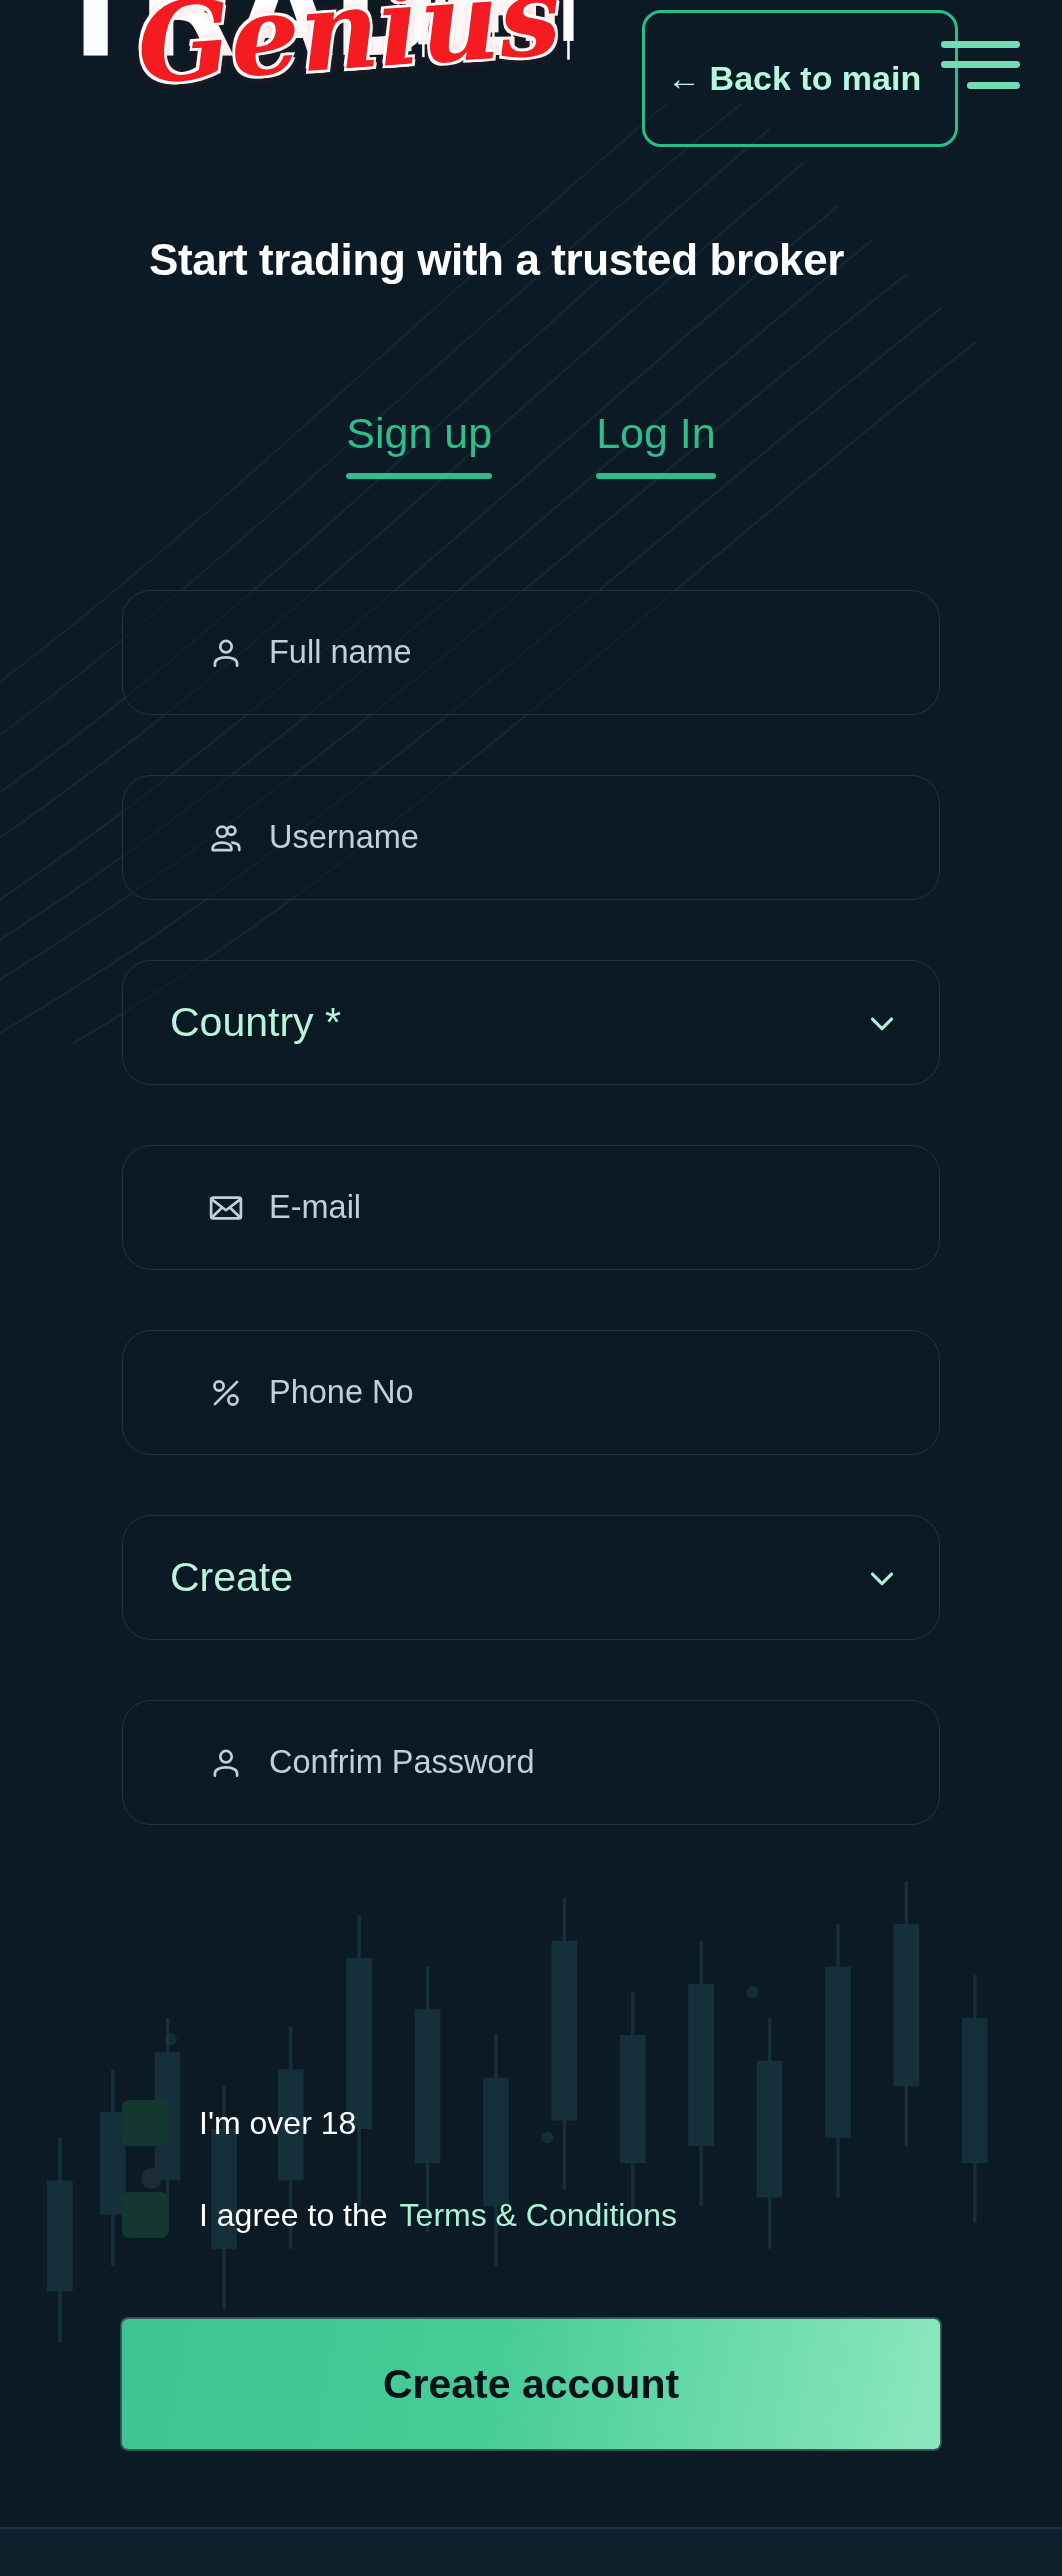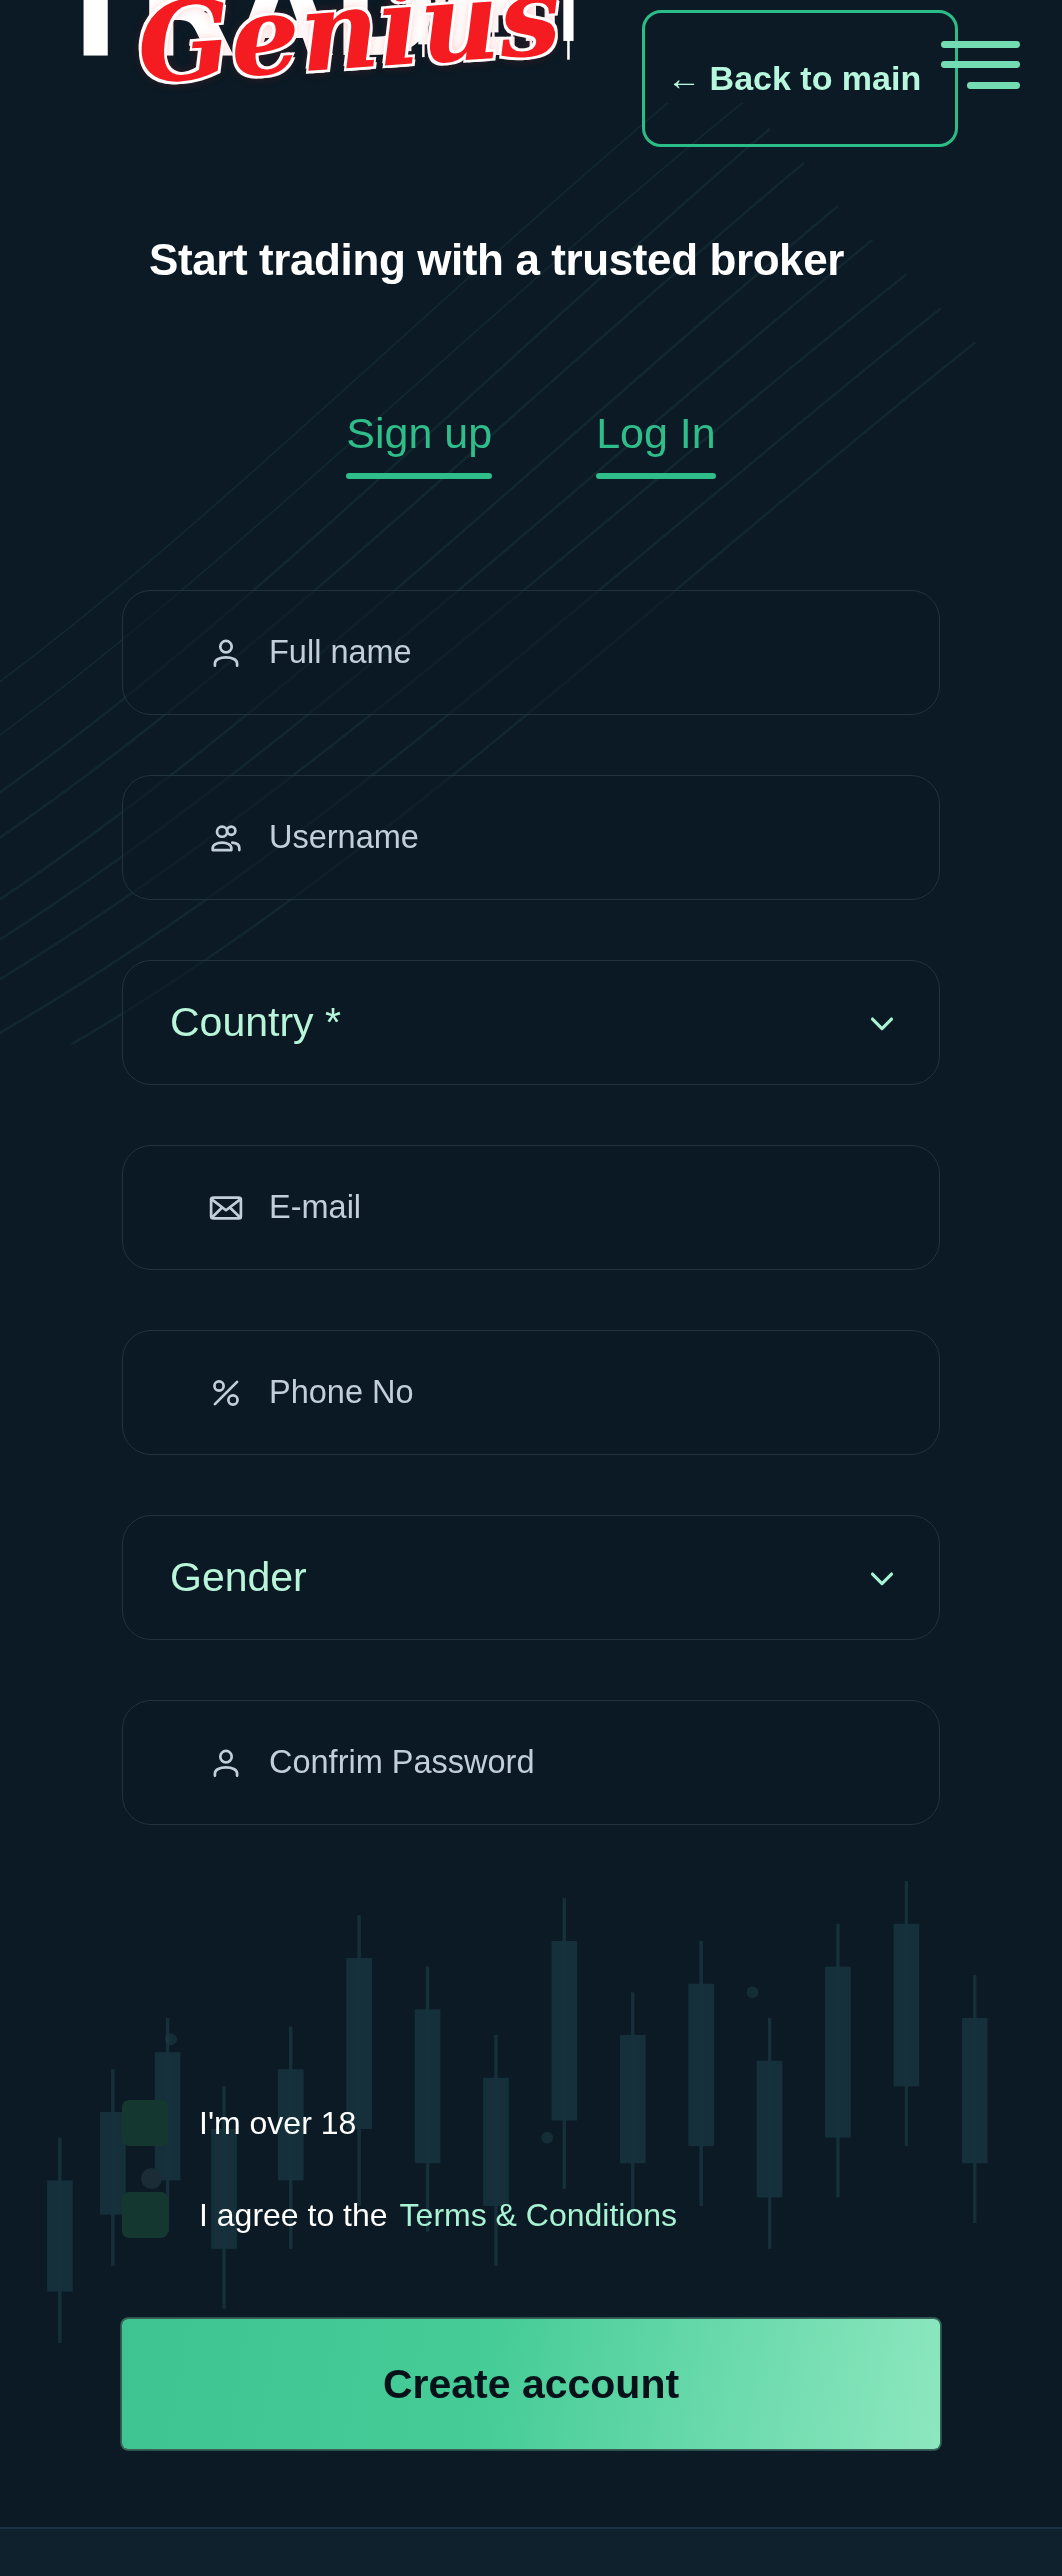--- a/index.html
+++ b/index.html
@@ -471,21 +471,21 @@
     <div class="field">
       <svg class="fi" viewBox="0 0 24 24" fill="none" stroke="#c2cfdb" stroke-width="1.7" stroke-linecap="round" stroke-linejoin="round">
         <line x1="19" y1="5" x2="5" y2="19"></line>
         <circle cx="7.6" cy="7.6" r="2.9"></circle>
         <circle cx="16.4" cy="16.4" r="2.9"></circle>
       </svg>
       <span class="ph">Phone No</span>
     </div>
 
     <div class="select-field">
-      <span class="sel-label">Gender</span>
+      <span class="sel-label">Create</span>
       <svg class="chev" viewBox="0 0 24 24" fill="none" stroke="#a8f3d3" stroke-width="2" stroke-linecap="round" stroke-linejoin="round">
         <polyline points="6 9.5 12 15.5 18 9.5"></polyline>
       </svg>
     </div>
 
 
     <div class="field">
       <svg class="fi" viewBox="0 0 24 24" fill="none" stroke="#c2cfdb" stroke-width="1.7" stroke-linecap="round" stroke-linejoin="round">
         <circle cx="12" cy="8" r="3.6"></circle>
         <path d="M5 20v-1.4c0-2.4 3.1-3.8 7-3.8s7 1.4 7 3.8V20"></path>

